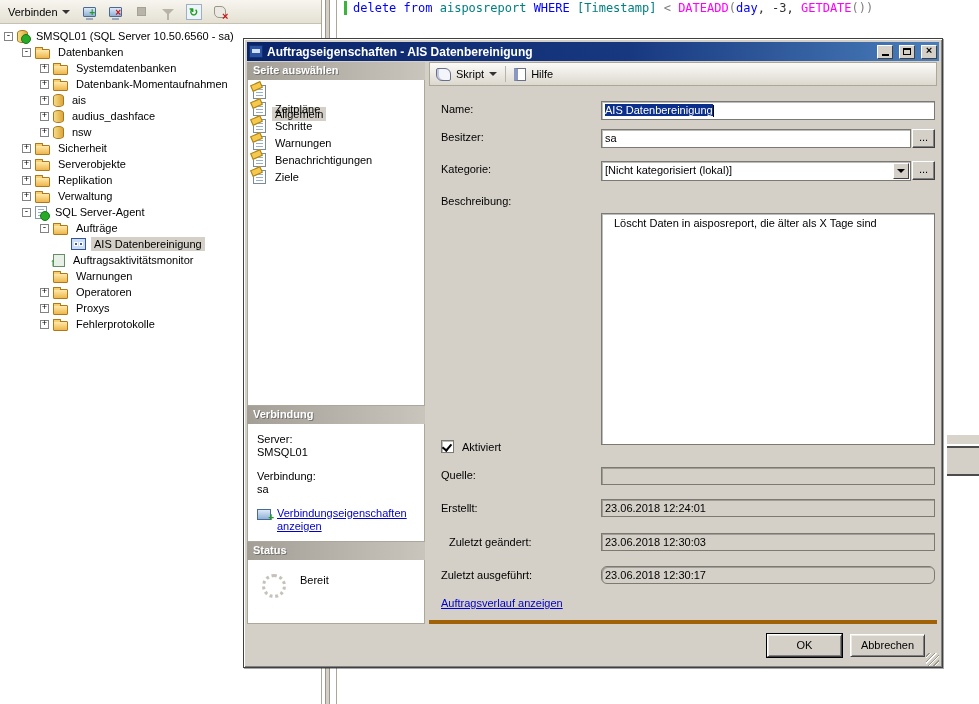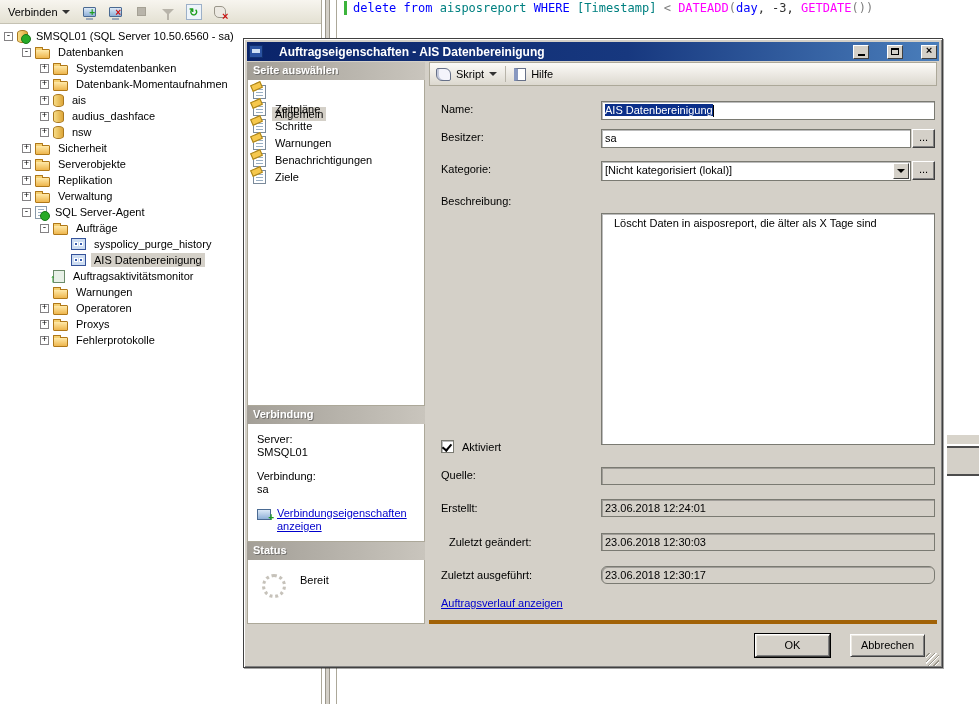--- a/index.html
+++ b/index.html
@@ -57,21 +57,21 @@
   .change-bar { position:absolute; left:6px; top:1px; width:3px; height:14px; background:#3cb43c; }
   .sql-line { position:absolute; left:15px; top:1px; white-space:pre; font-family:"DejaVu Sans Mono", monospace; font-size:12px; }
 
   
   .bg-band1 { position:absolute; left:947px; top:434px; width:32px; height:10px; background:#d8d4cb; border-top:1px solid #fff; }
   .bg-band2 { position:absolute; left:947px; top:446px; width:32px; height:30px; background:#d4d0c8; border-top:2px solid #4c4c4c; border-bottom:2px solid #4c4c4c; }
 
   
   .dialog { position:absolute; left:243px; top:38px; width:700px; height:630px; background:#d4d0c8;
     border:1px solid #404040; box-shadow:inset 1px 1px 0 #ffffff, inset -1px -1px 0 #808080, 1px 1px 0 rgba(0,0,0,.35); padding:3px; }
-  .titlebar { height:19px; background:linear-gradient(to right,#0a246a 0%,#17387f 55%,#4a7ebb 100%); display:flex; align-items:center; padding:0 2px; gap:16px; }
+  .titlebar { height:19px; background:linear-gradient(to right,#0a246a 0%,#17387f 55%,#4a7ebb 100%); display:flex; align-items:center; padding:0 2px; gap:4px; }
   .title-icon { width:14px; height:13px; background:#2a52a0; border:1px solid #11306e; position:relative; }
   .title-icon::before { content:""; position:absolute; left:2px; top:3px; width:4px; height:4px; background:#cfe0f5; }
   .title-icon::after { content:""; position:absolute; right:2px; top:3px; width:4px; height:4px; background:#cfe0f5; }
   .title-text { color:#fff; font-weight:bold; font-size:12px; flex:1; white-space:nowrap; overflow:hidden; }
   .win-btn { width:16px; height:14px; background:#d4d0c8; border:1px solid; border-color:#fff #404040 #404040 #fff; display:flex; align-items:center; justify-content:center; margin-left:2px; position:relative; }
   .glyph-min { width:7px; height:2px; background:#000; margin-top:7px; }
   .glyph-max { width:8px; height:7px; border:1px solid #000; border-top:2px solid #000; }
   .glyph-close { font-size:11px; font-weight:bold; line-height:11px; font-family:"Liberation Mono", monospace; }
 
   .dlg-body { position:relative; height:605px; }
@@ -110,21 +110,21 @@
   .sel-text { background:#0b2f8a; color:#fff; }
   .cursor-bar { display:inline-block; width:1px; height:12px; background:#000; vertical-align:middle; }
   .browse-btn { position:absolute; width:23px; height:19px; background:#d4d0c8; border:1px solid; border-color:#fff #404040 #404040 #fff; box-shadow:inset -1px -1px 0 #808080; text-align:center; line-height:14px; }
   .select { position:absolute; background:#fff; border:1px solid #7a7a72; box-shadow:inset 1px 1px 0 rgba(64,64,64,.35); height:20px; padding:2px 20px 2px 3px; white-space:nowrap; overflow:hidden; }
   .dd-btn { position:absolute; right:1px; top:1px; bottom:1px; width:16px; background:#d4d0c8; border:1px solid; border-color:#fff #404040 #404040 #fff; display:flex; align-items:center; justify-content:center; }
   .dd-arrow { width:0; height:0; border-left:4px solid transparent; border-right:4px solid transparent; border-top:4px solid #000; }
   .textarea { position:absolute; background:#fff; border:1px solid #7a7a72; box-shadow:inset 1px 1px 0 rgba(64,64,64,.35); padding:2px 12px; line-height:14px;margin-top:20px; }
   .checkbox { position:absolute; width:13px; height:13px; background:#fff; border:1px solid #7a7a72; box-shadow:inset 1px 1px 0 rgba(64,64,64,.35); }
   .checkbox::after { content:""; position:absolute; left:2px; top:1px; width:4px; height:7px; border:solid #000; border-width:0 2px 2px 0; transform:rotate(40deg); }
 
-  .btn-row { position:absolute; right:14px; top:573px; display:flex; gap:20px; }
+  .btn-row { position:absolute; right:14px; top:573px; display:flex; gap:8px; }
   .btn { width:75px; height:23px; background:#d4d0c8; border:1px solid; border-color:#fff #404040 #404040 #fff; box-shadow:inset 1px 1px 0 #ece9e2, inset -1px -1px 0 #808080; text-align:center; line-height:21px; }
   .btn.default { outline:1px solid #000; }
   .resize-grip { position:absolute; right:0; bottom:0; width:13px; height:13px;
     background:repeating-linear-gradient(135deg, transparent 0 2px, #9a968a 2px 3px, #fff 3px 4px); }
 </style>
 </head>
 <body>
 
 <div class="page">
 
@@ -215,25 +215,20 @@
         </div>
         <div class="tree-row" style="padding-left: 22px;">
           <span class="expander">-</span>
           <span class="ticon i-agent"></span>
           <span class="tlabel">SQL Server-Agent</span>
         </div>
         <div class="tree-row" style="padding-left: 40px;">
           <span class="expander">-</span>
           <span class="ticon i-folder"></span>
           <span class="tlabel">Aufträge</span>
-        </div>
-        <div class="tree-row" style="padding-left: 58px;">
-          <span class="expander none"></span>
-          <span class="ticon i-job"></span>
-          <span class="tlabel">syspolicy_purge_history</span>
         </div>
         <div class="tree-row" style="padding-left: 58px;">
           <span class="expander none"></span>
           <span class="ticon i-job"></span>
           <span class="tlabel selected">AIS Datenbereinigung</span>
         </div>
         <div class="tree-row" style="padding-left: 40px;">
           <span class="expander none"></span>
           <span class="ticon i-monitor"></span>
           <span class="tlabel">Auftragsaktivitätsmonitor</span>

